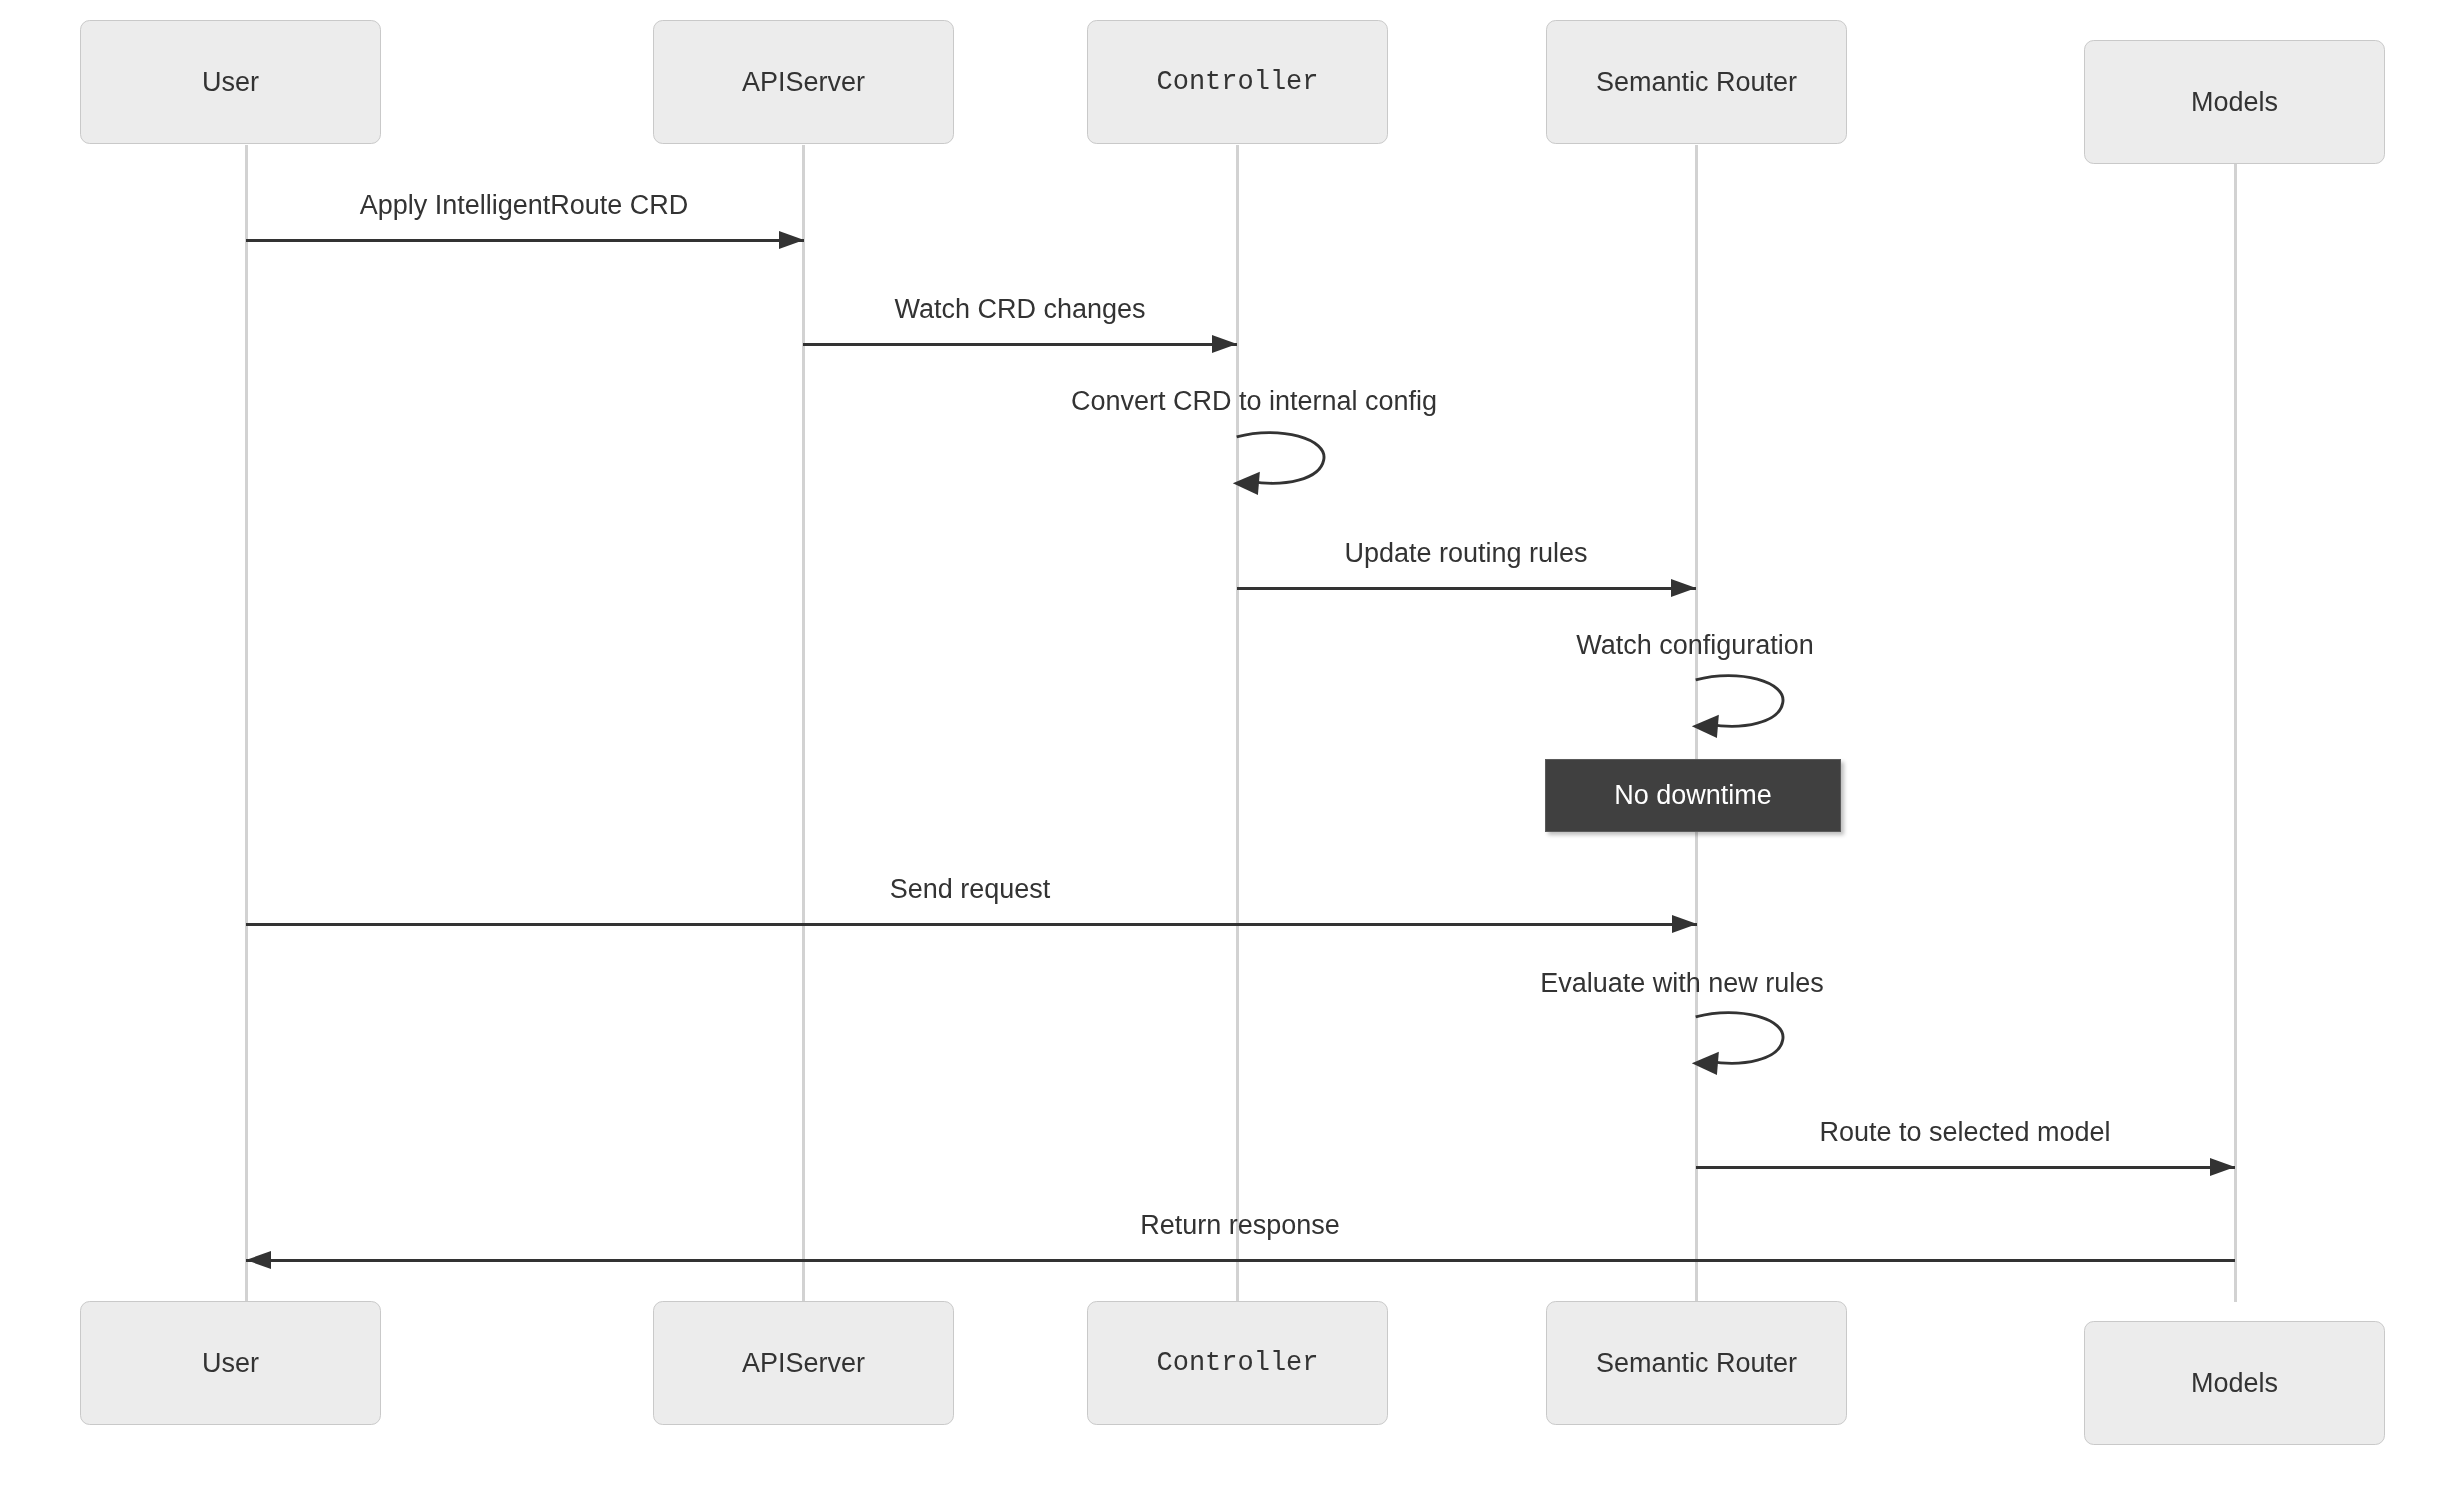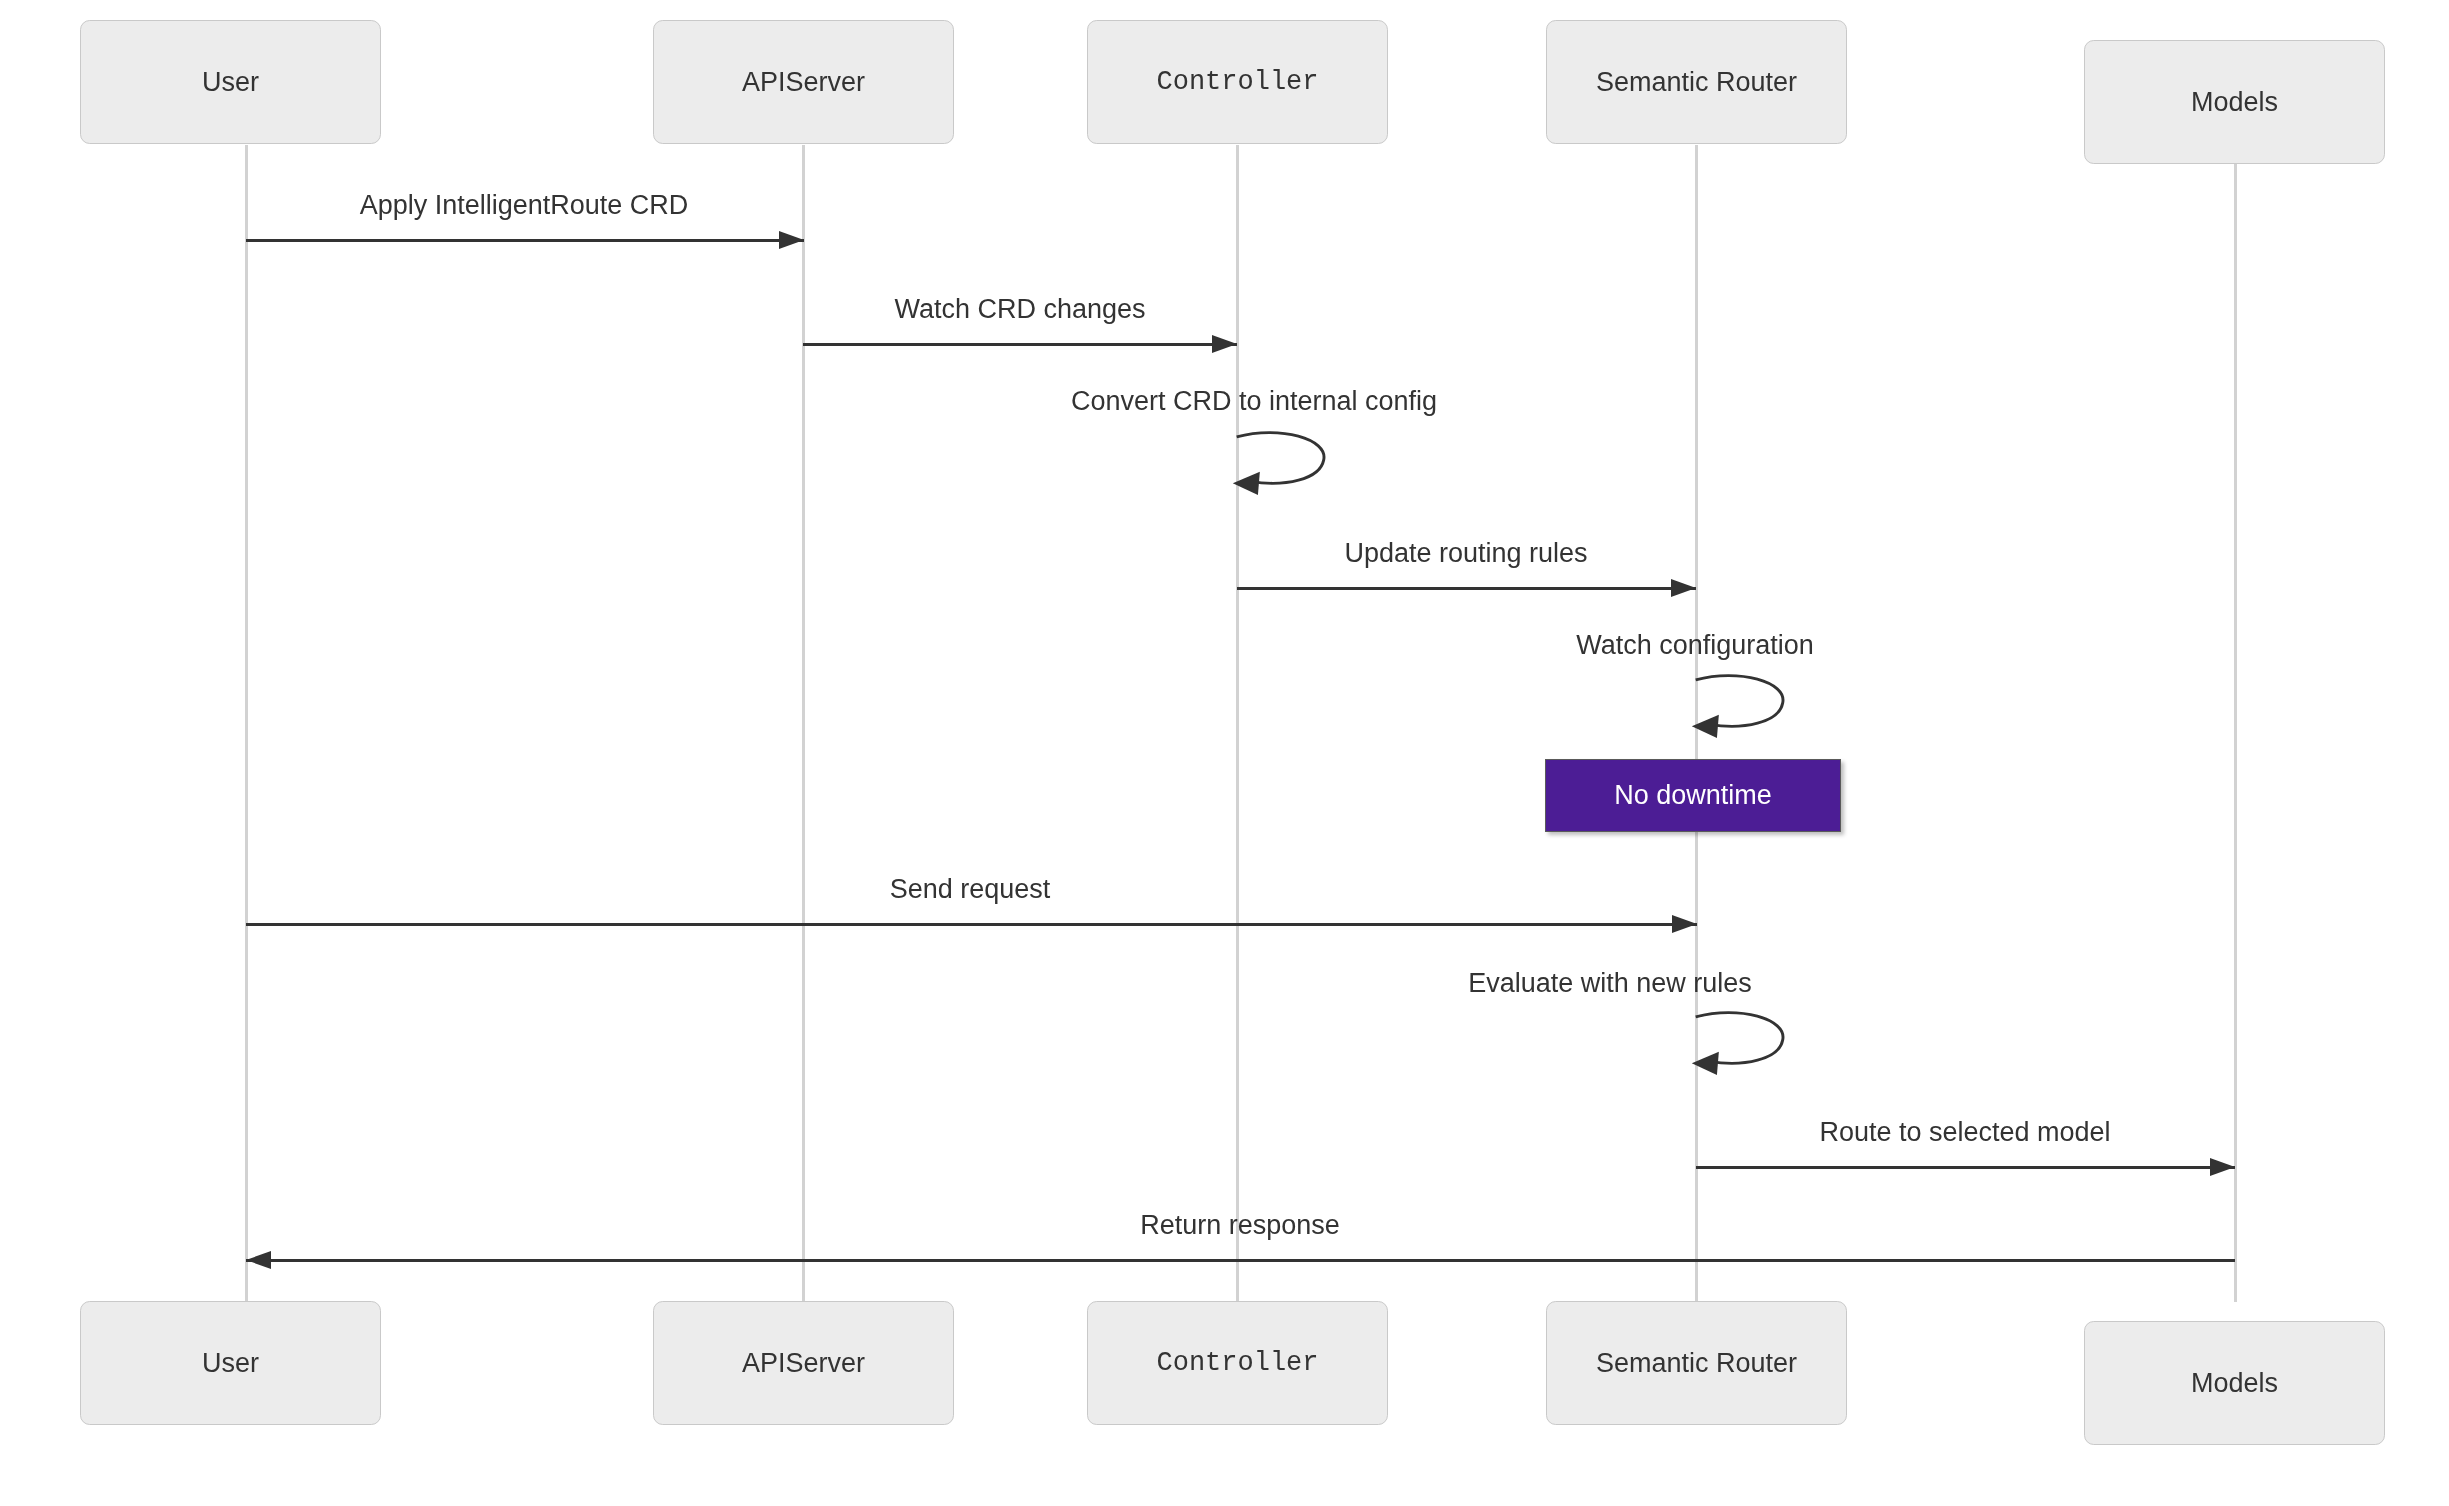--- a/index.html
+++ b/index.html
@@ -62,33 +62,33 @@
     position:absolute;
     transform:translate(-50%,-50%);
     font-size:27px;white-space:nowrap;color:#333333;
   }
   .t1{left:524px;top:205px;}
   .t2{left:1020px;top:309px;}
   .t3{left:1254px;top:401px;}
   .t4{left:1466px;top:553px;}
   .t5{left:1695px;top:645px;}
   .t6{left:970px;top:889px;}
-  .t7{left:1610px;top:983px;text-align:center;}
+  .t7{left:1682px;top:983px;text-align:center;}
   .t8{left:1965px;top:1132px;}
   .t9{left:1240px;top:1225px;}
   
   .selfloop{position:absolute;width:116px;height:68px;}
   .s3{left:1227px;top:429px;}
   .s5{left:1686px;top:672px;}
   .s7{left:1686px;top:1009px;}
   
   .note{
     position:absolute;
     left:1545px;top:759px;width:296px;height:73px;
-    background:#4c1d95;
+    background:#404040;
     border:1.9px solid #5a5a5a;
     box-sizing:border-box;
     box-shadow:2.9px 2.9px 3.9px rgba(0,0,0,0.25);
     display:flex;align-items:center;justify-content:center;
     color:#ffffff;font-size:27px;white-space:nowrap;
   }
 </style>
 </head>
 <body>
 

